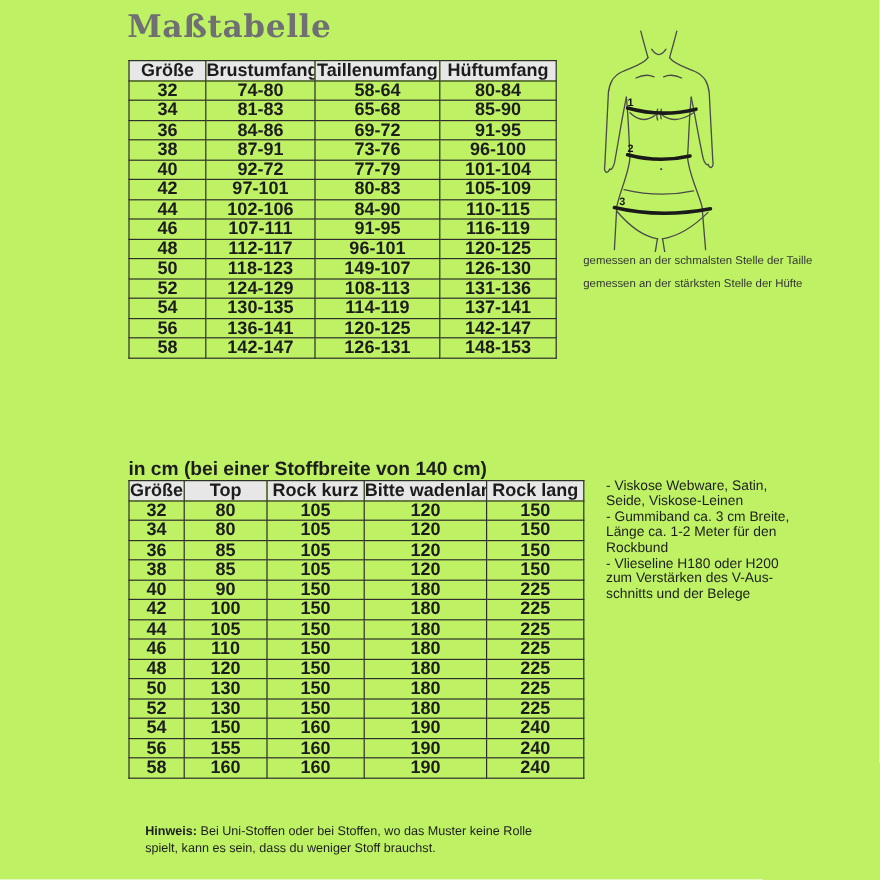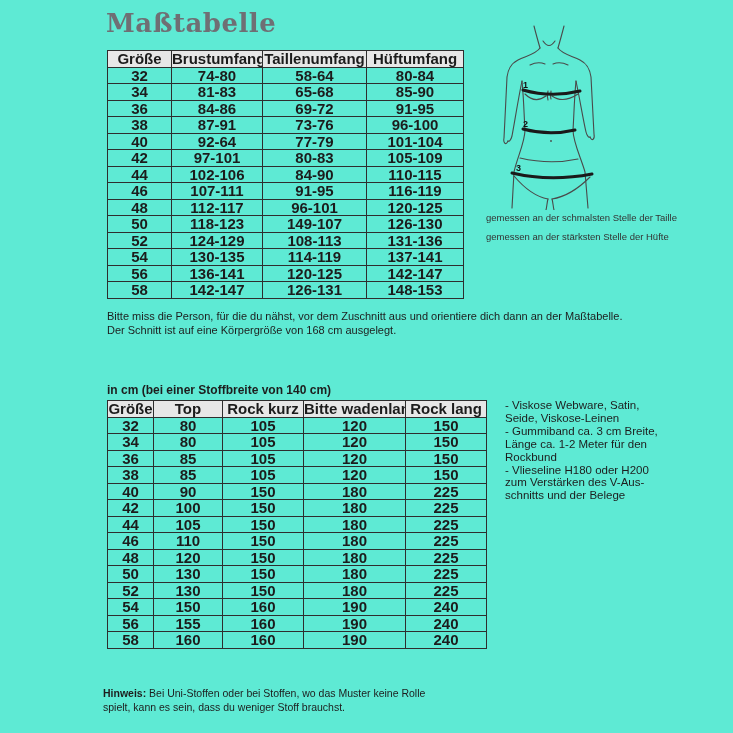--- a/index.html
+++ b/index.html
@@ -1,35 +1,35 @@
 <!DOCTYPE html>
 <html><head>
 <meta charset="utf-8">
 <style>
   html,body{margin:0;padding:0;background:#ffffff;}
-  #page{position:relative;width:733px;height:733px;background:#5eead4;overflow:hidden;
+  #page{position:relative;width:733px;height:733px;background:#bef264;overflow:hidden;
         font-family:"Liberation Sans",sans-serif;color:#1d1d1d;}
   .sec-title{position:absolute;font-family:"DejaVu Serif",serif;font-weight:700;
              font-size:26px;color:#6f6f74;letter-spacing:0.5px;white-space:nowrap;}
   
   table.meas{position:absolute;border-collapse:collapse;table-layout:fixed;
              font-size:15px;font-weight:700;color:#1c1c1c;}
   table.meas th,table.meas td{border:1px solid #2e2e2e;text-align:center;
              vertical-align:middle;padding:0;height:15.5px;line-height:15px;
              overflow:hidden;white-space:nowrap;}
   table.meas th{background:#e7e7e7;font-weight:700;}
   #table1{left:107px;top:50px;width:352px;}
   #table1 .c0{width:63px}#table1 .c1{width:90px}#table1 .c2{width:103px}#table1 .c3{width:96px}
   #table2{left:107px;top:400px;width:374px;}
   #table2 .c0{width:45px}#table2 .c1{width:68px}#table2 .c2{width:80px}#table2 .c3{width:101px}#table2 .c4{width:80px}
   
   .note{position:absolute;font-size:11px;line-height:13.5px;white-space:pre-line;color:#1d1d1d;}
   #note1{left:107px;top:310px;width:560px;}
-  #sv-sub{position:absolute;left:107px;top:383px;font-size:12px;font-weight:700;color:#1d1d1d;}
-  #hinweis{left:103px;top:686px;width:330px;font-size:10.5px;line-height:14px;}
+  #sv-sub{position:absolute;left:107px;top:383px;font-size:16px;font-weight:700;color:#1d1d1d;}
+  #hinweis{left:121px;top:686px;width:330px;font-size:10.5px;line-height:14px;}
   #hinweis b{font-weight:700;}
   
   #guide{position:absolute;left:486px;top:212px;width:230px;}
   .guide-item{margin-bottom:7px;}
   .guide-label{font-size:12.5px;color:#262626;line-height:15px;}
   .guide-desc{font-size:9.5px;color:#333333;line-height:12px;}
   
   #materials{position:absolute;left:505px;top:399px;width:175px;
              font-size:11.5px;line-height:12.9px;white-space:pre-line;color:#1d1d1d;}
   
@@ -72,21 +72,21 @@
           <td class="c3">91-95</td>
         </tr>
         <tr>
           <td class="c0">38</td>
           <td class="c1">87-91</td>
           <td class="c2">73-76</td>
           <td class="c3">96-100</td>
         </tr>
         <tr>
           <td class="c0">40</td>
-          <td class="c1">92-64</td>
+          <td class="c1">92-72</td>
           <td class="c2">77-79</td>
           <td class="c3">101-104</td>
         </tr>
         <tr>
           <td class="c0">42</td>
           <td class="c1">97-101</td>
           <td class="c2">80-83</td>
           <td class="c3">105-109</td>
         </tr>
         <tr>
@@ -133,22 +133,20 @@
         </tr>
         <tr>
           <td class="c0">58</td>
           <td class="c1">142-147</td>
           <td class="c2">126-131</td>
           <td class="c3">148-153</td>
         </tr>
       </tbody>
     </table>
 
-  <div id="note1" class="note">Bitte miss die Person, für die du nähst, vor dem Zuschnitt aus und orientiere dich dann an der Maßtabelle.
-Der Schnitt ist auf eine Körpergröße von 168 cm ausgelegt.</div>
 
   <div id="figure">
     <svg viewBox="0 0 104 186">
       <g fill="none" stroke="#4a4a4a" stroke-width="1.1" stroke-linecap="round">
 
         <path d="M36,2 C38,10 40,17 42,24"></path>
         <path d="M66,2 C64,10 62,17 60,24"></path>
         <path d="M45,17 Q51,26 57,17"></path>
 
         <path d="M42,24 C38,30 28,32 20,36 C12,40 10,46 9,53 C8,72 7,96 6,114 C5,119 8,122 10,117"></path>

